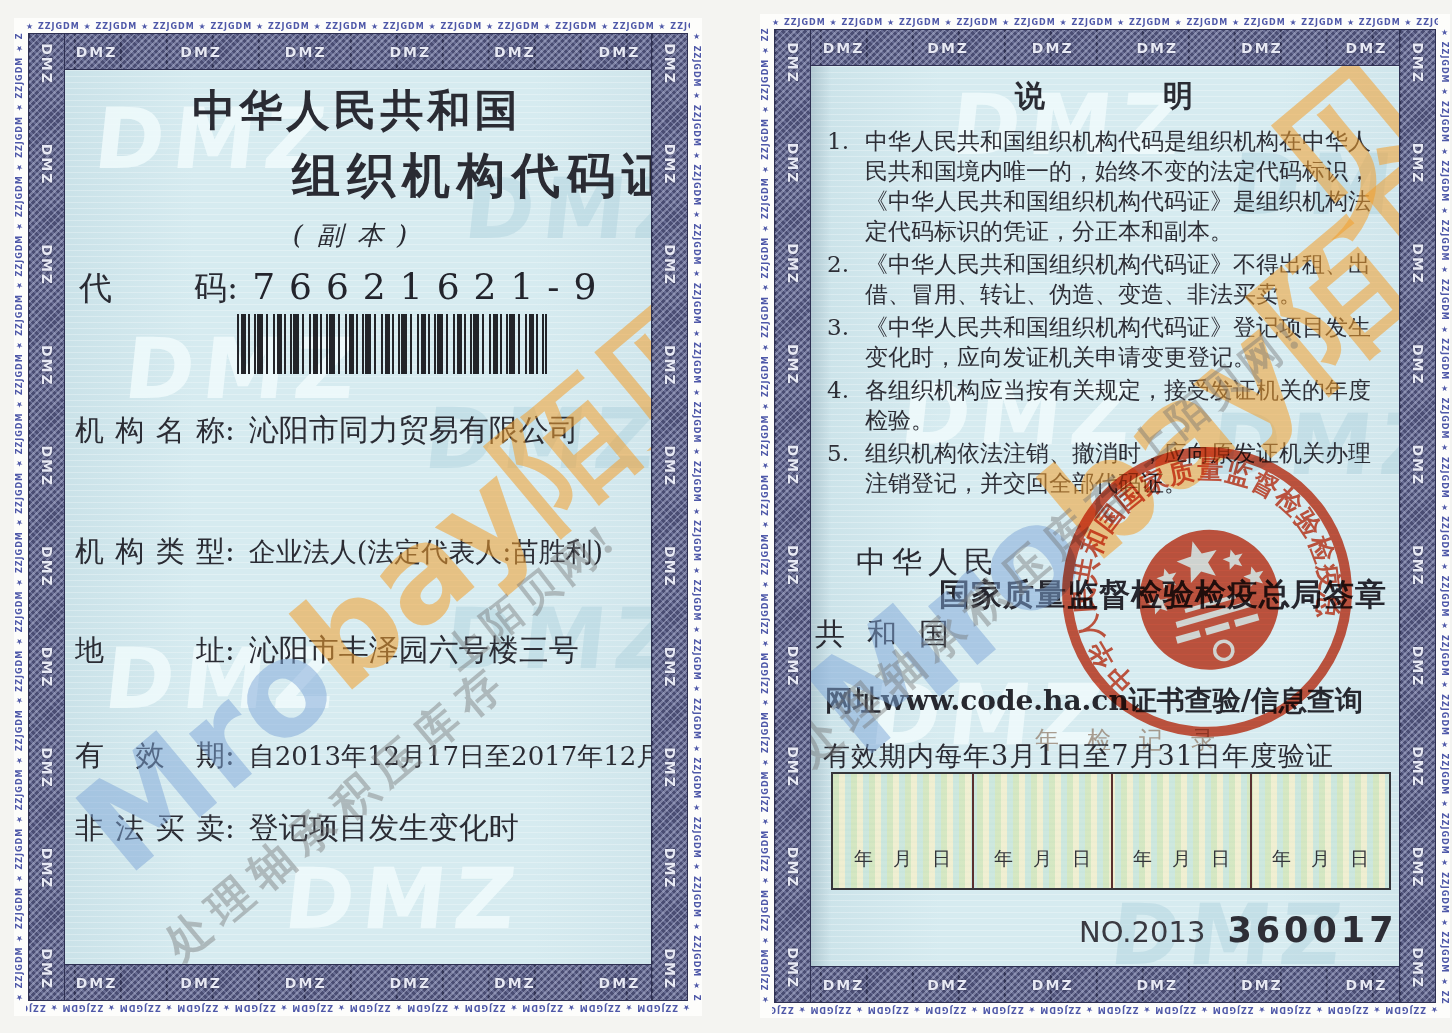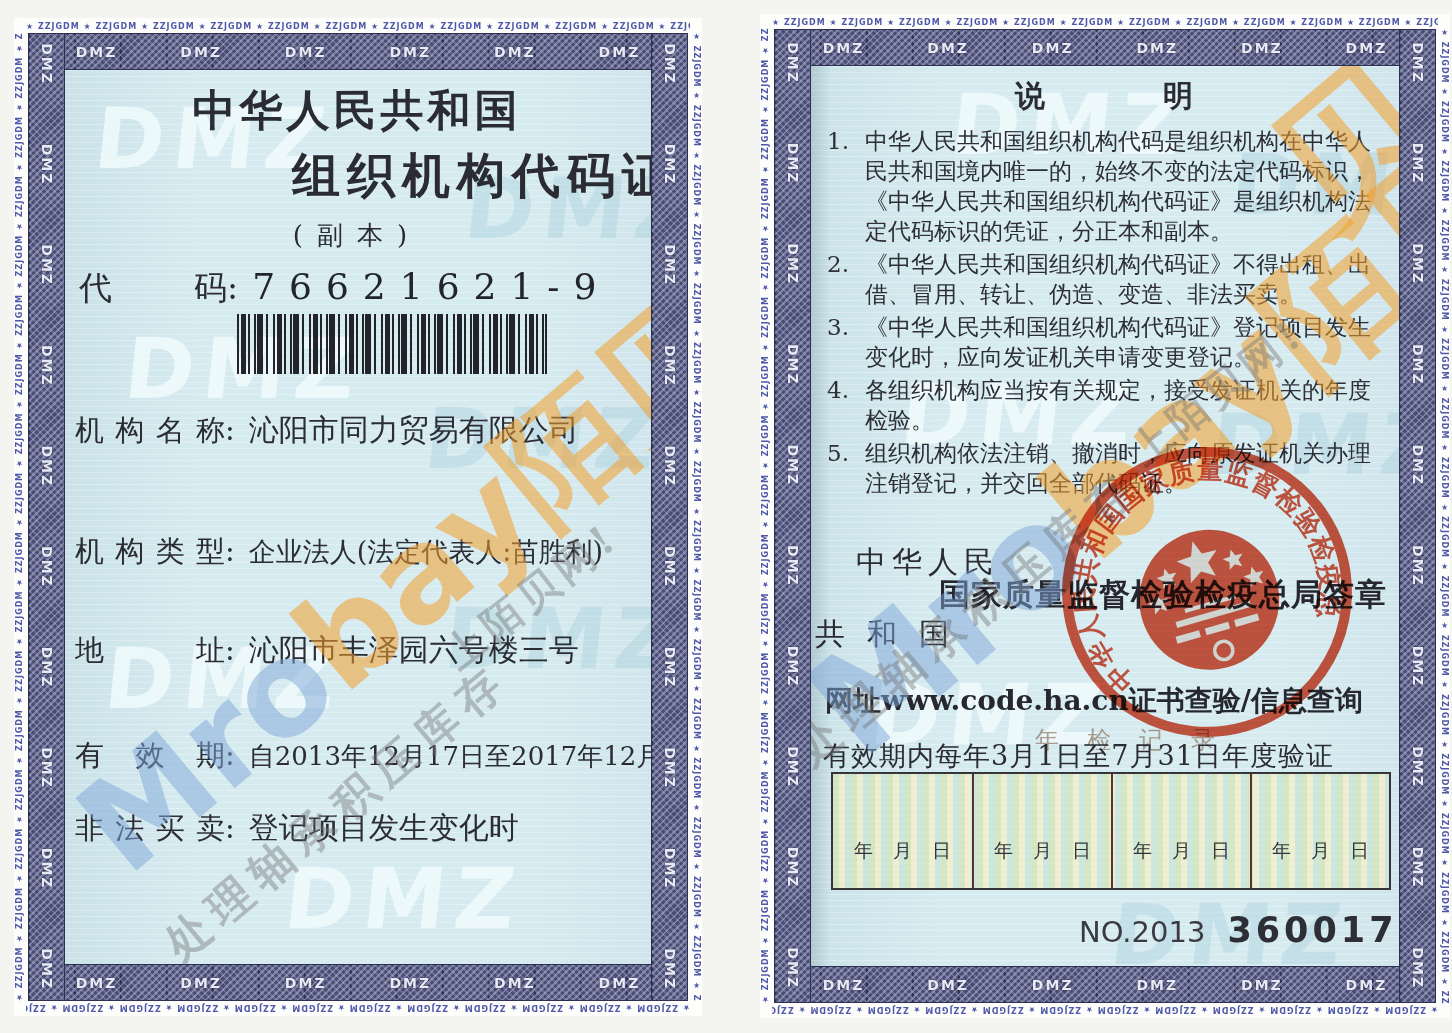--- a/index.html
+++ b/index.html
@@ -50,21 +50,21 @@
   .ghost-light{color:rgba(240,250,252,.85);}
   .ghost-dark{color:rgba(168,206,218,.40);}
 
   .crease{position:absolute;left:0;top:0;bottom:0;width:20px;z-index:3;
     background:linear-gradient(90deg, rgba(110,135,150,.28), rgba(255,255,255,0));}
 
   
   .txt{position:absolute;color:#2a2b33;z-index:4;}
   .title1{top:12px;left:0;width:584px;text-align:center;font-size:43px;font-weight:600;letter-spacing:4px;}
   .title2{top:74px;left:0;width:584px;text-align:right;font-size:48px;font-weight:600;letter-spacing:7px;padding-left:28px;}
-  .subtitle{top:148px;left:0;width:584px;text-align:center;font-size:26px;letter-spacing:14px;}
+  .subtitle{top:148px;left:0;width:584px;text-align:center;font-size:26px;letter-spacing:14px;font-style:italic;}
   .code-row{top:196px;left:14px;font-size:33px;white-space:nowrap;}
   .code-digits{font-size:36px;letter-spacing:14px;margin-left:12px;color:#23242c;}
   .lbl{display:inline-block;width:148px;text-align:justify;text-align-last:justify;vertical-align:baseline;}
   .colon{margin-right:2px;}
   .barcode{position:absolute;left:172px;top:244px;width:310px;height:60px;z-index:4;opacity:.93;
     background:repeating-linear-gradient(90deg,
       #15151a 0 2px, rgba(0,0,0,0) 2px 4px,
       #15151a 4px 9px, rgba(0,0,0,0) 9px 11px,
       #15151a 11px 13px, rgba(0,0,0,0) 13px 17px,
       #15151a 17px 19px, rgba(0,0,0,0) 19px 20px,
@@ -92,21 +92,21 @@
   .country2{left:4px;top:548px;font-size:30px;letter-spacing:22px;font-weight:500;}
   .authority{left:128px;top:508px;font-size:31px;font-weight:bold;letter-spacing:1px;color:#26262e;}
   .website{left:14px;top:616px;font-size:28px;font-weight:bold;color:#27282f;}
   .annual-faint{left:224px;top:658px;font-size:24px;letter-spacing:28px;color:rgba(150,133,116,.8);z-index:3;}
   .annual{left:12px;top:672px;font-size:27px;letter-spacing:1px;font-weight:500;}
   .yearly-table{position:absolute;left:20px;top:706px;width:556px;height:114px;z-index:4;
     border:2px solid #35353a;display:grid;grid-template-columns:repeat(4,1fr);
     background-image:
       repeating-linear-gradient(90deg, rgba(208,228,178,.75) 0 6px, rgba(244,238,198,.75) 6px 12px, rgba(198,228,214,.75) 12px 18px),
       repeating-linear-gradient(0deg, rgba(255,255,255,.4) 0 3px, rgba(0,0,0,0) 3px 6px);}
-  .ycell{display:flex;align-items:flex-end;justify-content:center;padding-bottom:24px;
+  .ycell{display:flex;align-items:flex-end;justify-content:center;padding-bottom:16px;
     font-size:19px;word-spacing:14px;color:#33343a;}
   .ycell + .ycell{border-left:2px solid #5a3030;}
   .serial{position:absolute;left:268px;top:844px;z-index:4;white-space:nowrap;color:#3a3a42;
     font-family:"DejaVu Sans", sans-serif;}
   .serial-prefix{font-size:29px;}
   .serial-number{font-size:35px;font-weight:600;letter-spacing:4px;margin-left:22px;color:#2e2e36;}
 
   .seal{position:absolute;left:244px;top:374px;width:304px;height:304px;z-index:6;
     mix-blend-mode:multiply;opacity:.92;}
 

